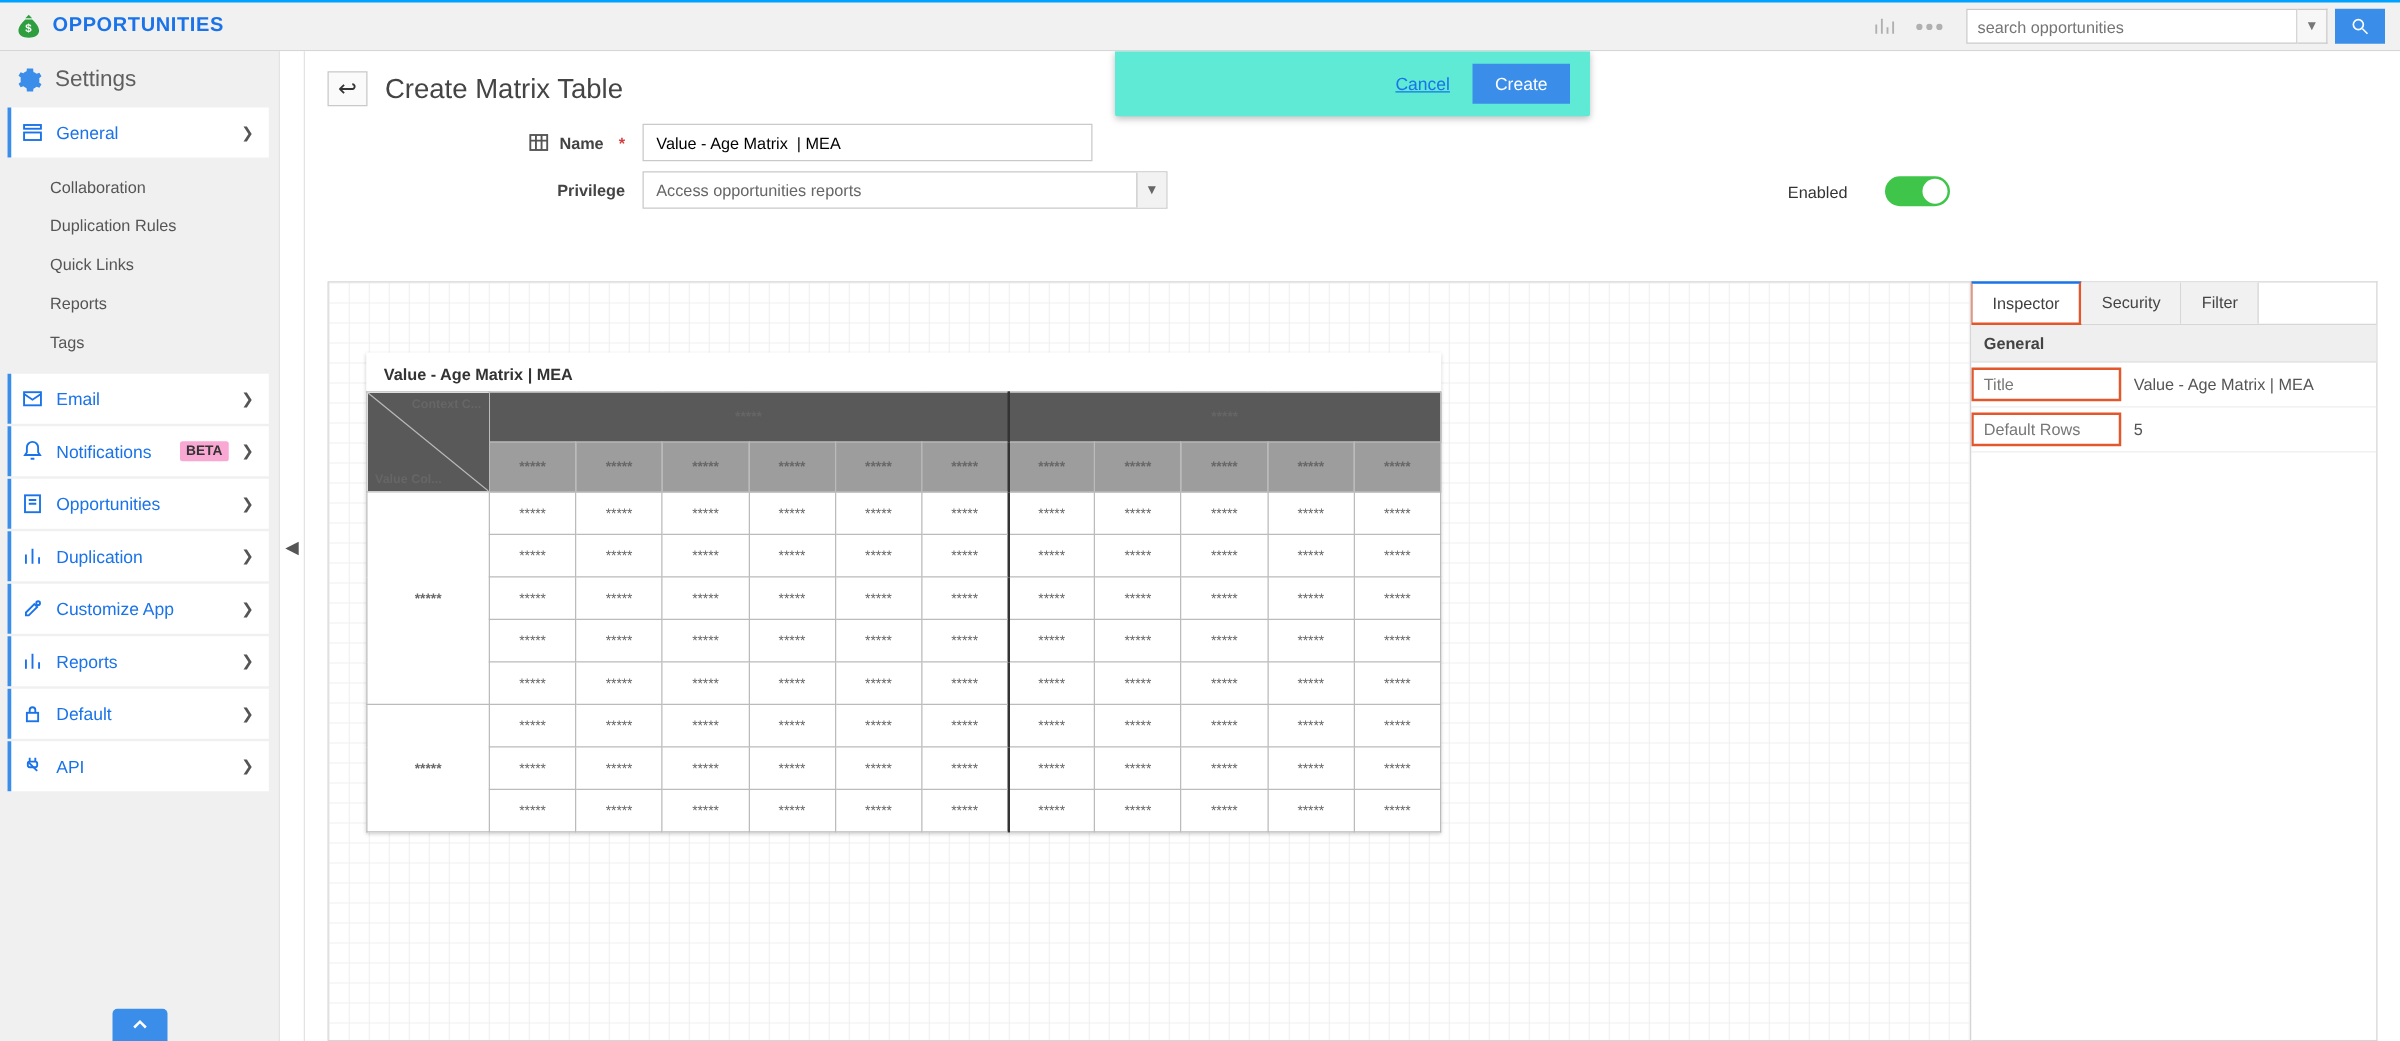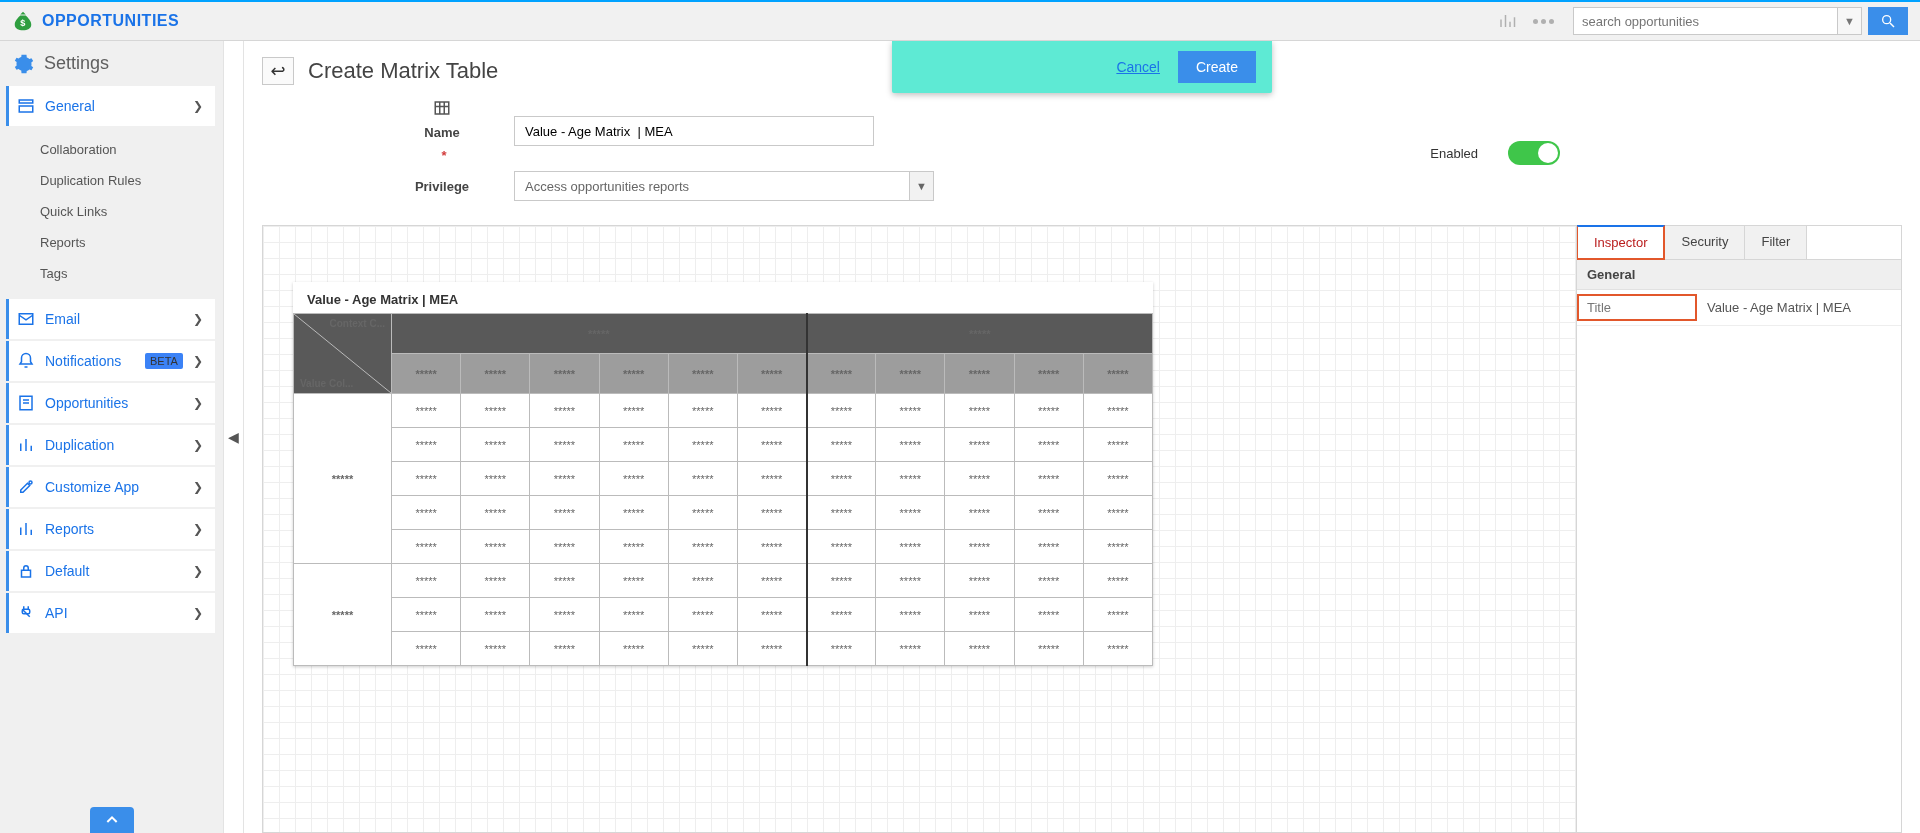--- a/index.html
+++ b/index.html
@@ -26,42 +26,42 @@
   .sidehead { display:flex; align-items:center; gap:10px; padding:12px 14px 8px; font-size:18px; color:#5f5f5f; }
   .sidehead svg { color:#3a8eea; }
   .sidelist { flex:1; overflow-y:auto; padding: 4px 8px 0 6px; position:relative;}
   .sidelist::-webkit-scrollbar{width:10px;}
   .sidelist::-webkit-scrollbar-thumb{background:#c9c9c9;border-radius:4px;}
   .navitem { display:flex; align-items:center; gap:10px; height:40px; padding:0 12px 0 8px; background:#fff; border-left:3px solid #3a8eea; color:#1a73e8; margin-bottom:2px; cursor:pointer; position:relative;}
   .navitem .label { flex:1; font-size:14px; }
   .navitem .chev { color:#555; font-size:12px; }
   .subitems { padding: 6px 0 10px 26px; }
   .subitems div { padding:8px 8px; color:#555; font-size:13px; cursor:pointer; }
-  .badge { background:#3b82f6; color:#333; font-size:11px; font-weight:400; padding:2px 5px; border-radius:2px; margin-left:4px;}
+  .badge { background:#f9a8d4; color:#333; font-size:11px; font-weight:700; padding:2px 5px; border-radius:2px; margin-left:4px;}
   .sidelist-foot { display:flex; justify-content:center; padding:0; }
   .collapseup { width:44px; height:26px; background:#3a8eea; border-radius:4px 4px 0 0; display:flex; align-items:center; justify-content:center; color:#fff; cursor:pointer;}
 
   .midcollapse { width:20px; background:#fff; border-right:1px solid #e3e3e3; display:flex; align-items:center; justify-content:center; color:#555; cursor:pointer; font-size:14px;}
 
   .main { flex:1; background:#fff; position:relative; overflow:hidden; }
 
   
   .pagehead { display:flex; align-items:center; gap:14px; padding:16px 0 0 18px; }
   .backbtn { width:32px; height:28px; border:1px solid #c9c9c9; background:#fafafa; display:flex; align-items:center; justify-content:center; cursor:pointer; font-size:18px;}
   .pagetitle { font-size:22px; color:#444; font-weight:400; }
 
   
   .floatbar { position:absolute; top:0; left:50%; transform:translateX(-50%); width:380px; background:#5eead4; box-shadow:0 2px 6px rgba(0,0,0,0.25); border-radius:0 0 2px 2px; padding:10px 16px; display:flex; justify-content:flex-end; align-items:center; gap:18px; z-index:50;}
   .floatbar a { color:#1a73e8; text-decoration:underline; font-size:14px; cursor:pointer;}
   .floatbar button { background:#3a8eea; color:#fff; border:none; padding:8px 18px; font-size:14px; cursor:pointer;}
 
   
   .formzone { padding:14px 0 14px 140px; }
   .frow { display:flex; align-items:center; margin-bottom:8px; }
-  .frow .lbl { width:130px; text-align:right; padding-right:14px; color:#444; font-weight:600; font-size:13px; display:flex; justify-content:flex-end; align-items:center; gap:8px;flex-direction:column;}
+  .frow .lbl { width:130px; text-align:right; padding-right:14px; color:#444; font-weight:600; font-size:13px; display:flex; justify-content:flex-end; align-items:center; gap:8px;}
   .frow .req { color:#d23c3c; margin-left:4px; font-weight:700;}
   .frow input[type=text] { width:360px; height:30px; border:1px solid #c9c9c9; padding:0 10px; font-size:13px;}
   .selectlike { width:420px; height:30px; border:1px solid #c9c9c9; display:flex; align-items:center; background:#fff; cursor:pointer;}
   .selectlike .val { flex:1; padding:0 10px; color:#666; }
   .selectlike .dd { width:24px; height:100%; border-left:1px solid #c9c9c9; background:#f2f2f2; display:flex; align-items:center; justify-content:center; color:#666; font-size:11px;}
   .enabledwrap { position:absolute; right:360px; top:100px; display:flex; align-items:center; gap:30px;}
   .toggle { width:52px; height:24px; border-radius:14px; background:#3fc64a; position:relative; cursor:pointer; }
   .toggle .knob { width:20px; height:20px; background:#fff; border-radius:50%; position:absolute; top:2px; right:2px; }
 
   
@@ -77,21 +77,21 @@
   .cornercell { position:relative; background:#595959; color:#fff; font-size:10px; padding:0; overflow:hidden;}
   .cornercell .diag { position:absolute; left:0; top:0; width:100%; height:100%;}
   .cornercell .top { position:absolute; top:4px; right:6px; font-size:10px; line-height:11px; text-align:right;}
   .cornercell .bot { position:absolute; bottom:4px; left:6px; font-size:10px; line-height:11px; text-align:left;}
   .rowhdr { background:#fff; font-weight:600;}
   .vsep { border-left:2px solid #333 !important;}
 
   .inspector { width:325px; border:1px solid #d6d6d6; border-left:none; background:#fff; display:flex; flex-direction:column;}
   .tabs { display:flex; border-bottom:1px solid #d6d6d6;}
   .tab { flex:none; padding:8px 16px; font-size:13px; color:#444; background:#f1f1f1; border-right:1px solid #d6d6d6; cursor:pointer;}
-  .tab.active { background:#fff; color:#b91c1c; border:2px solid #e2572b; border-top:2px solid #1a73e8; border-bottom:2px solid #e2572b; margin:-1px 0 -1px -1px;}
+  .tab.active { background:#fff; color:#404040; border:2px solid #e2572b; border-top:2px solid #1a73e8; border-bottom:2px solid #e2572b; margin:-1px 0 -1px -1px;}
   .sectionhdr { background:#efefef; padding:7px 10px; font-weight:700; color:#444; border-bottom:1px solid #e1e1e1;}
   .proprow { display:flex; border-bottom:1px solid #eee; min-height:36px; align-items:center;}
   .propkey { width:120px; padding:6px 10px; color:#777; font-size:13px;}
   .propkey.highlight { outline:2px solid #e2572b; outline-offset:-2px; }
   .propval { flex:1; padding:6px 10px; color:#555; font-size:13px;}
 </style>
 </head>
 <body>
 
 <div class="topbar">
@@ -424,17 +424,21 @@
             <div class="tab active">Inspector</div>
             <div class="tab">Security</div>
             <div class="tab">Filter</div>
           </div>
         <div class="sectionhdr">General</div>
         <div id="inspprops">
             <div class="proprow">
               <div class="propkey highlight">Title</div>
               <div class="propval">Value - Age Matrix | MEA</div>
             </div>
+            <div class="proprow">
+              <div class="propkey highlight">Default Rows</div>
+              <div class="propval">5</div>
+            </div>
           </div>
       </div>
     </div>
   </div>
 </div>
 
 </body></html>

